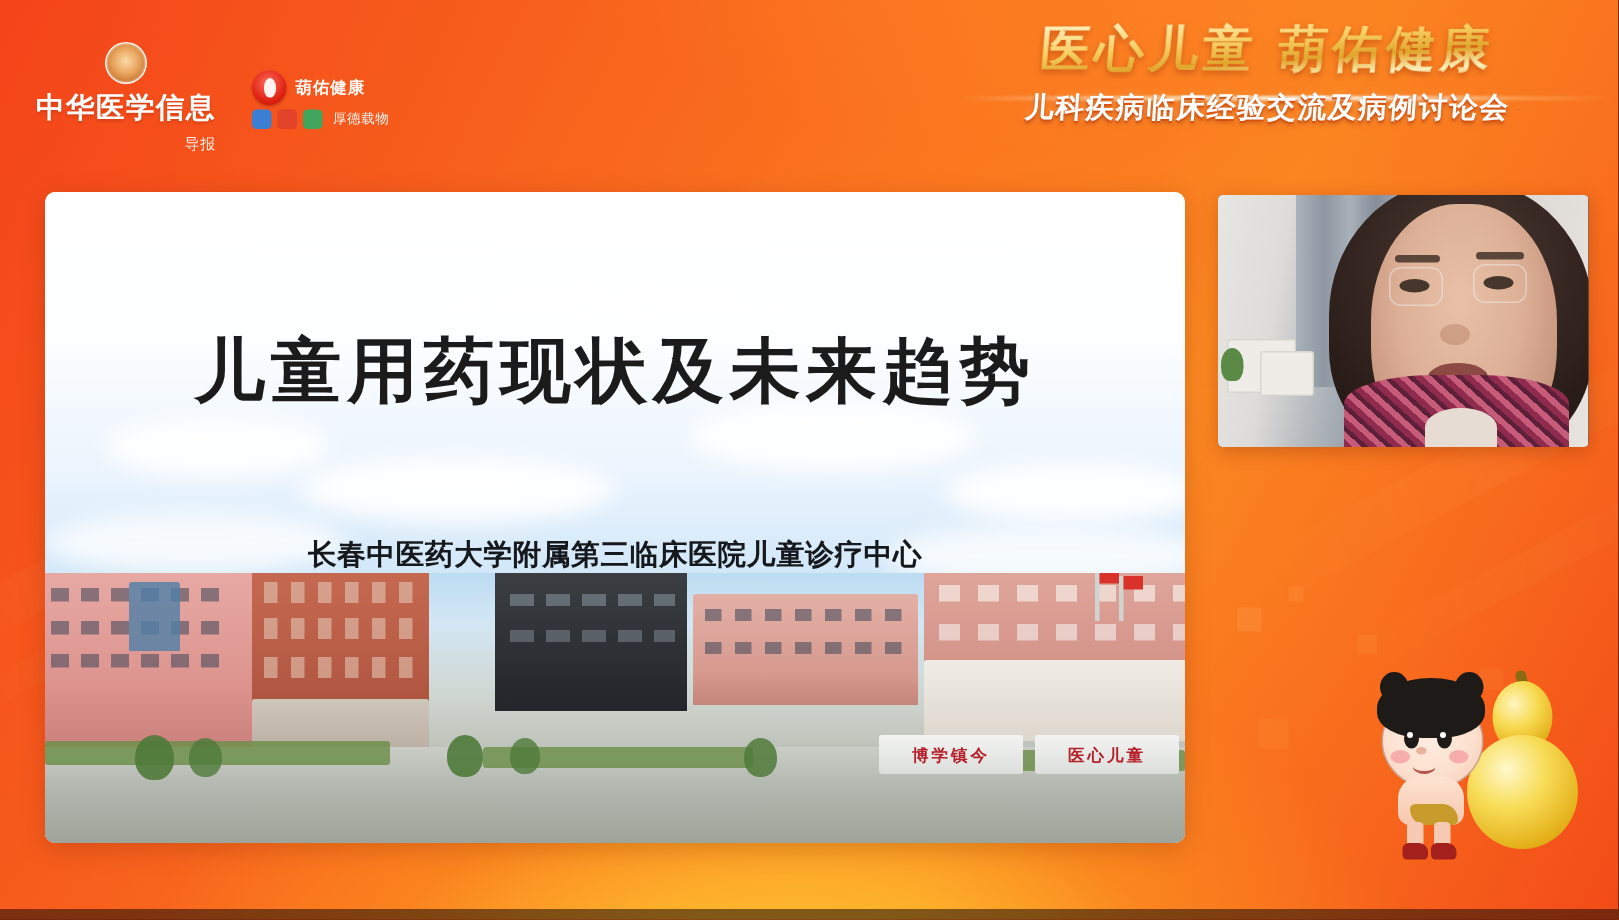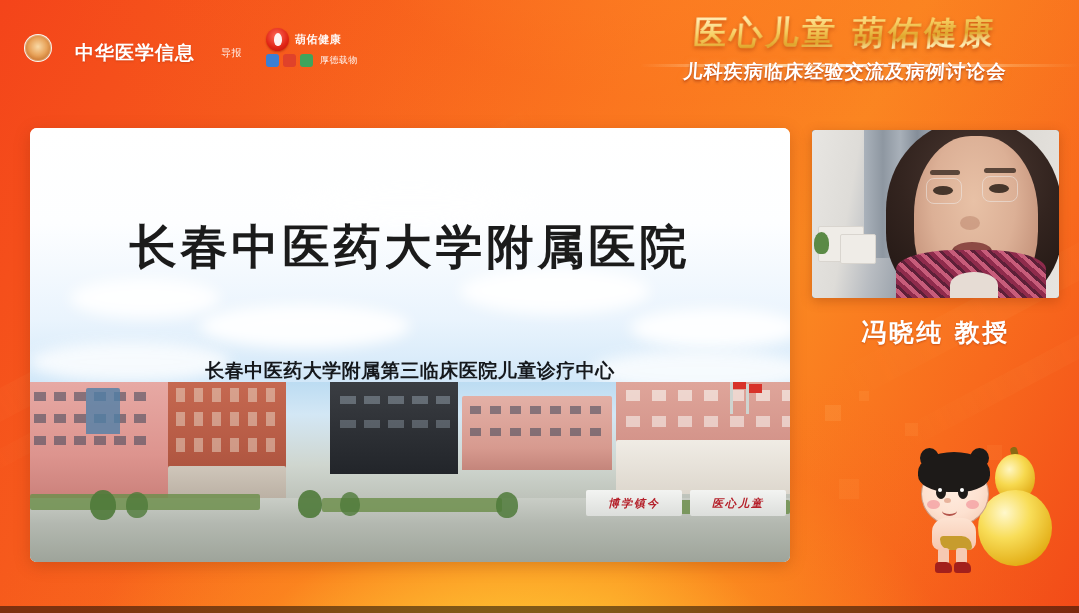--- a/index.html
+++ b/index.html
@@ -54,21 +54,21 @@
     position:absolute;left:640px;top:64px;width:440px;height:3px;
     background:linear-gradient(90deg,rgba(255,255,255,0) 0%,rgba(255,238,200,.85) 35%,rgba(255,255,255,.95) 55%,rgba(255,210,150,.3) 85%,rgba(255,255,255,0) 100%);
     filter:blur(.6px);
   }
   
   .mosaic{position:absolute;right:0;bottom:0;width:260px;height:230px;opacity:.5;}
   .mq{position:absolute;background:rgba(255,170,90,.45);}
 
   
   .logos{position:absolute;left:24px;top:28px;display:flex;align-items:center;gap:24px;}
-  .logo-cma{display:flex;align-items:flex-end;gap:23px;}
+  .logo-cma{display:flex;align-items:center;gap:7px;flex-direction:column;}
   .cma-seal{
     width:26px;height:26px;border-radius:50%;
     border:1.6px solid rgba(255,255,255,.92);
     background:radial-gradient(circle at 50% 45%,#f9d9a6 0%,#e8a45c 45%,#c9762f 75%,#f4521e 100%);
     box-shadow:0 0 0 1px rgba(255,255,255,.25) inset;
     flex:none;
   }
   .cma-word{
     color:#fff;font-size:19px;line-height:1;white-space:nowrap;
     font-family:"DejaVu Serif","Liberation Serif",serif;
@@ -163,21 +163,20 @@
   .road{
     position:absolute;left:0;right:0;bottom:0;height:64px;
     background:linear-gradient(180deg,#c9cdc6 0%,#b3b8b0 40%,#9ea49a 100%);
   }
   .grass{position:absolute;background:#6f8f4e;opacity:.85;border-radius:2px;}
   .wall{
     position:absolute;background:linear-gradient(180deg,#f3f4f2 0%,#dcdedb 100%);
     border-radius:2px;display:flex;align-items:center;justify-content:center;
     color:#b5202a;font-weight:700;white-space:nowrap;overflow:hidden;
     font-family:"DejaVu Serif","Liberation Serif",serif;
-    font-style:italic;
   }
   .tree{position:absolute;border-radius:50% 50% 45% 45%;background:#4f7a3a;opacity:.9;}
   .flag{position:absolute;width:3px;background:#cfd4d0;}
   .flag:after{content:"";position:absolute;left:3px;top:0;width:13px;height:9px;background:#d8322a;}
 
   
   .cam-frame{
     position:absolute;left:812px;top:130px;width:247px;height:168px;
     background:#1b1b1b;border-radius:3px;overflow:hidden;
     box-shadow:0 3px 12px rgba(120,35,5,.3);
@@ -340,21 +339,21 @@
     <div>
       <div class="cloud" style="left:40px;top:150px;width:150px;height:40px;"></div>
       <div class="cloud" style="left:170px;top:176px;width:210px;height:44px;"></div>
       <div class="cloud" style="left:430px;top:140px;width:190px;height:46px;"></div>
       <div class="cloud" style="left:600px;top:180px;width:170px;height:40px;"></div>
       <div class="cloud" style="left:250px;top:58px;width:260px;height:34px;opacity:.7;"></div>
       <div class="cloud" style="left:0px;top:214px;width:200px;height:40px;opacity:.85;"></div>
       <div class="cloud" style="left:560px;top:222px;width:220px;height:42px;opacity:.85;"></div>
     </div>
 
-    <div class="slide-title">长春中医药大学附属医院</div>
+    <div class="slide-title">儿童用药现状及未来趋势</div>
 
     <div class="slide-meta">
       <div class="meta-l2">长春中医药大学附属第三临床医院儿童诊疗中心</div>
       <div class="meta-l3">冯晓纯</div>
       <div class="meta-l4">2023.6.21</div>
     </div>
 
     <div class="campus">
 
       <div class="bld" style="left:-10px;top:0px;width:150px;height:122px;background:linear-gradient(180deg,#e7a9a4 0%,#dd948e 60%,#c97f79 100%);"></div>
@@ -478,21 +477,20 @@
     <div class="glass" style="left:170px;top:46px;"></div>
     <div class="eye" style="left:121px;top:56px;"></div>
     <div class="eye" style="left:177px;top:54px;"></div>
     <div class="nose"></div>
     <div class="mouth"></div>
     <div class="shirt"></div>
     <div class="collar"></div>
   </div>
 
   <div class="speaker">
-    <div class="sp-name">冯晓纯 教授</div>
   </div>
 
   <div class="mascot">
     <div class="gourd">
       <div class="gourd-stem"></div>
       <div class="gourd-top"></div>
       <div class="gourd-bot"></div>
     </div>
     <div class="boy">
       <div class="boy-bun" style="left:6px;top:0px;"></div>

